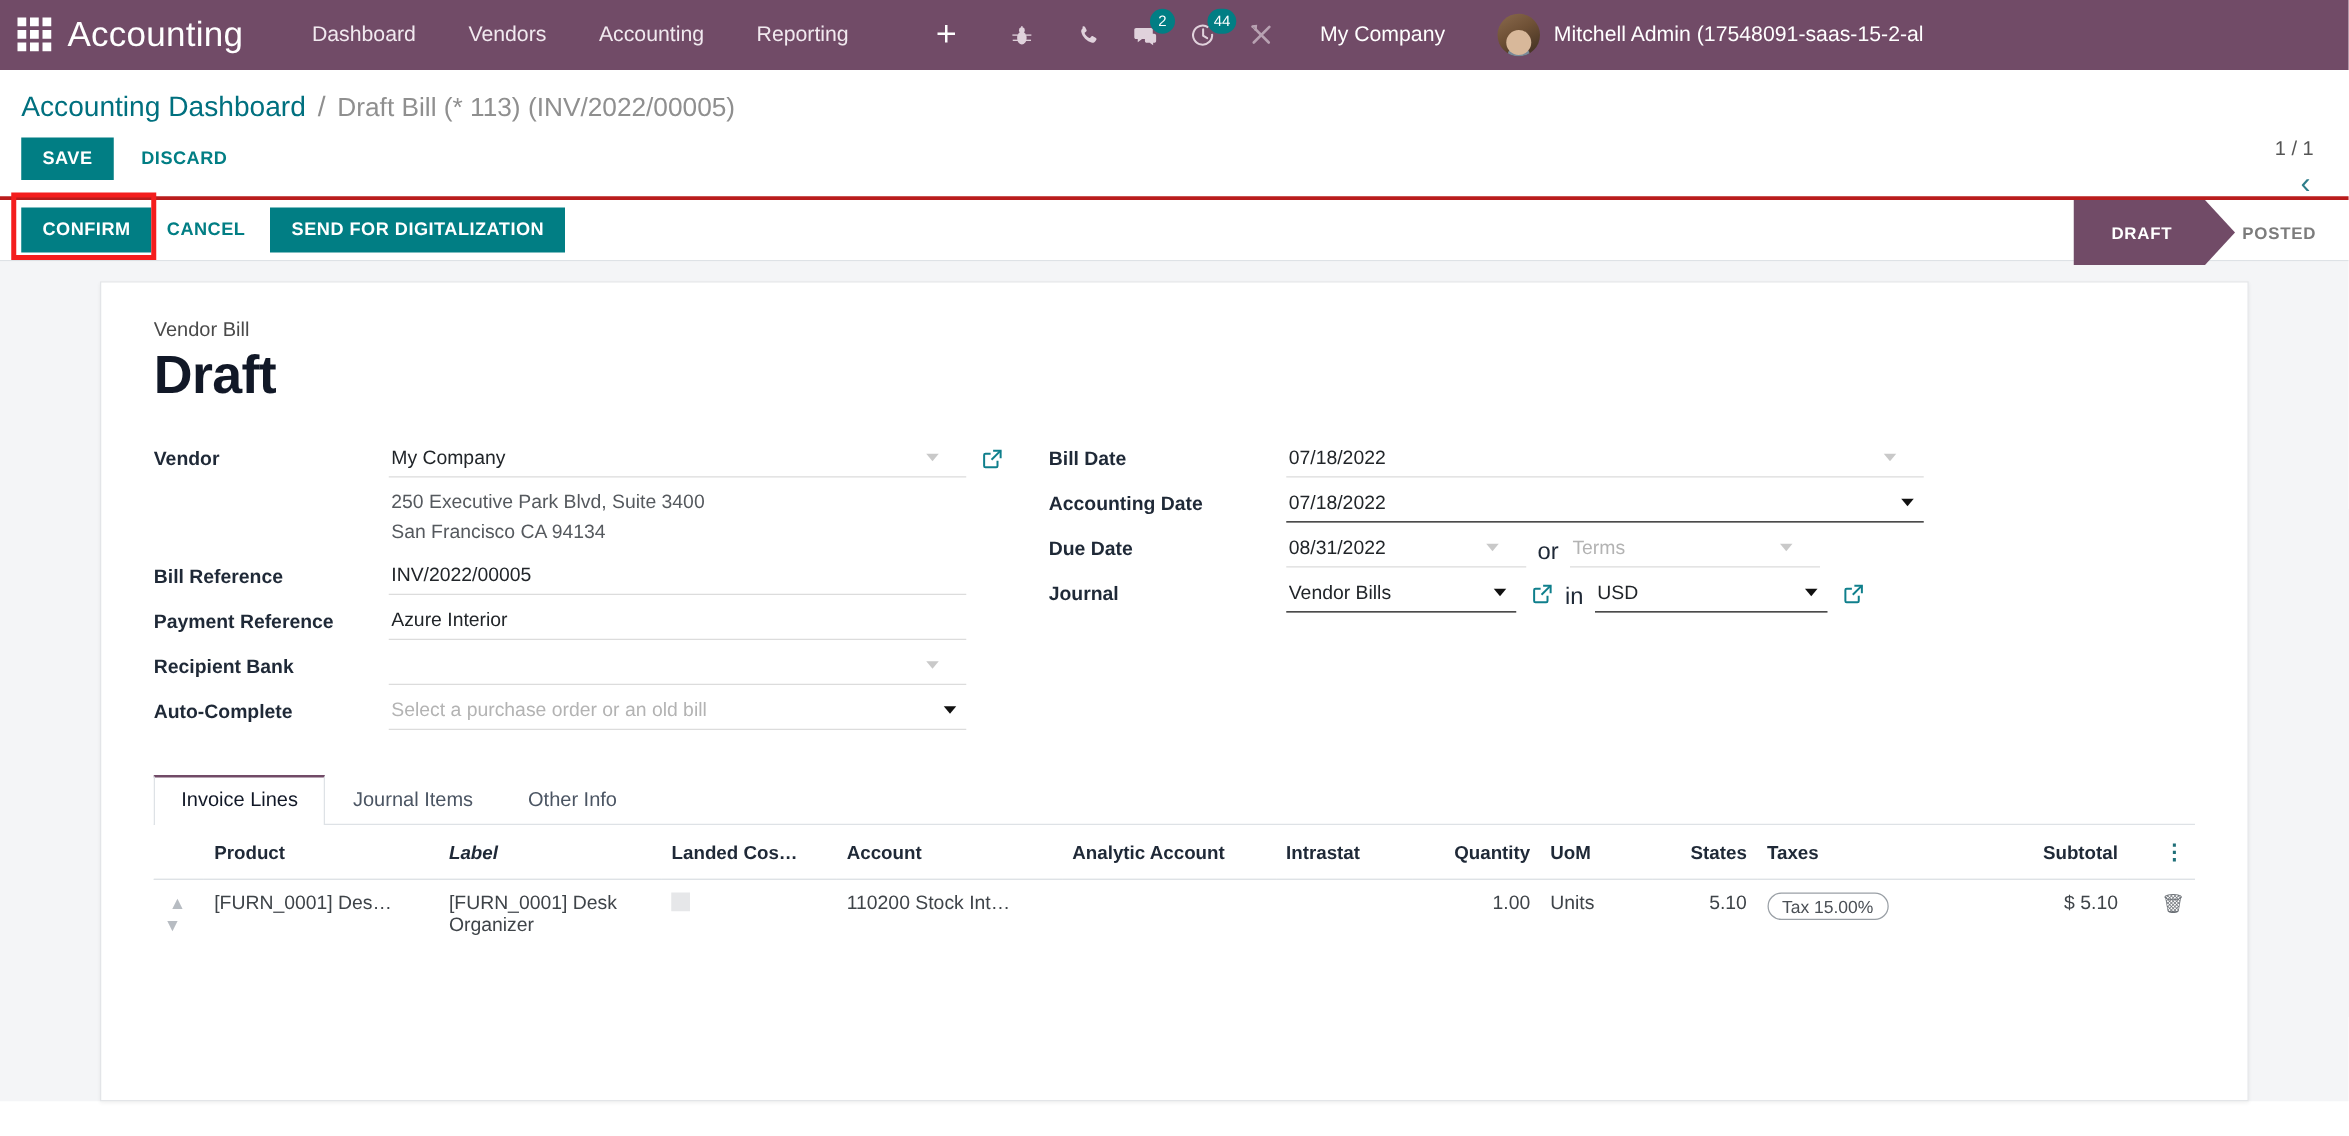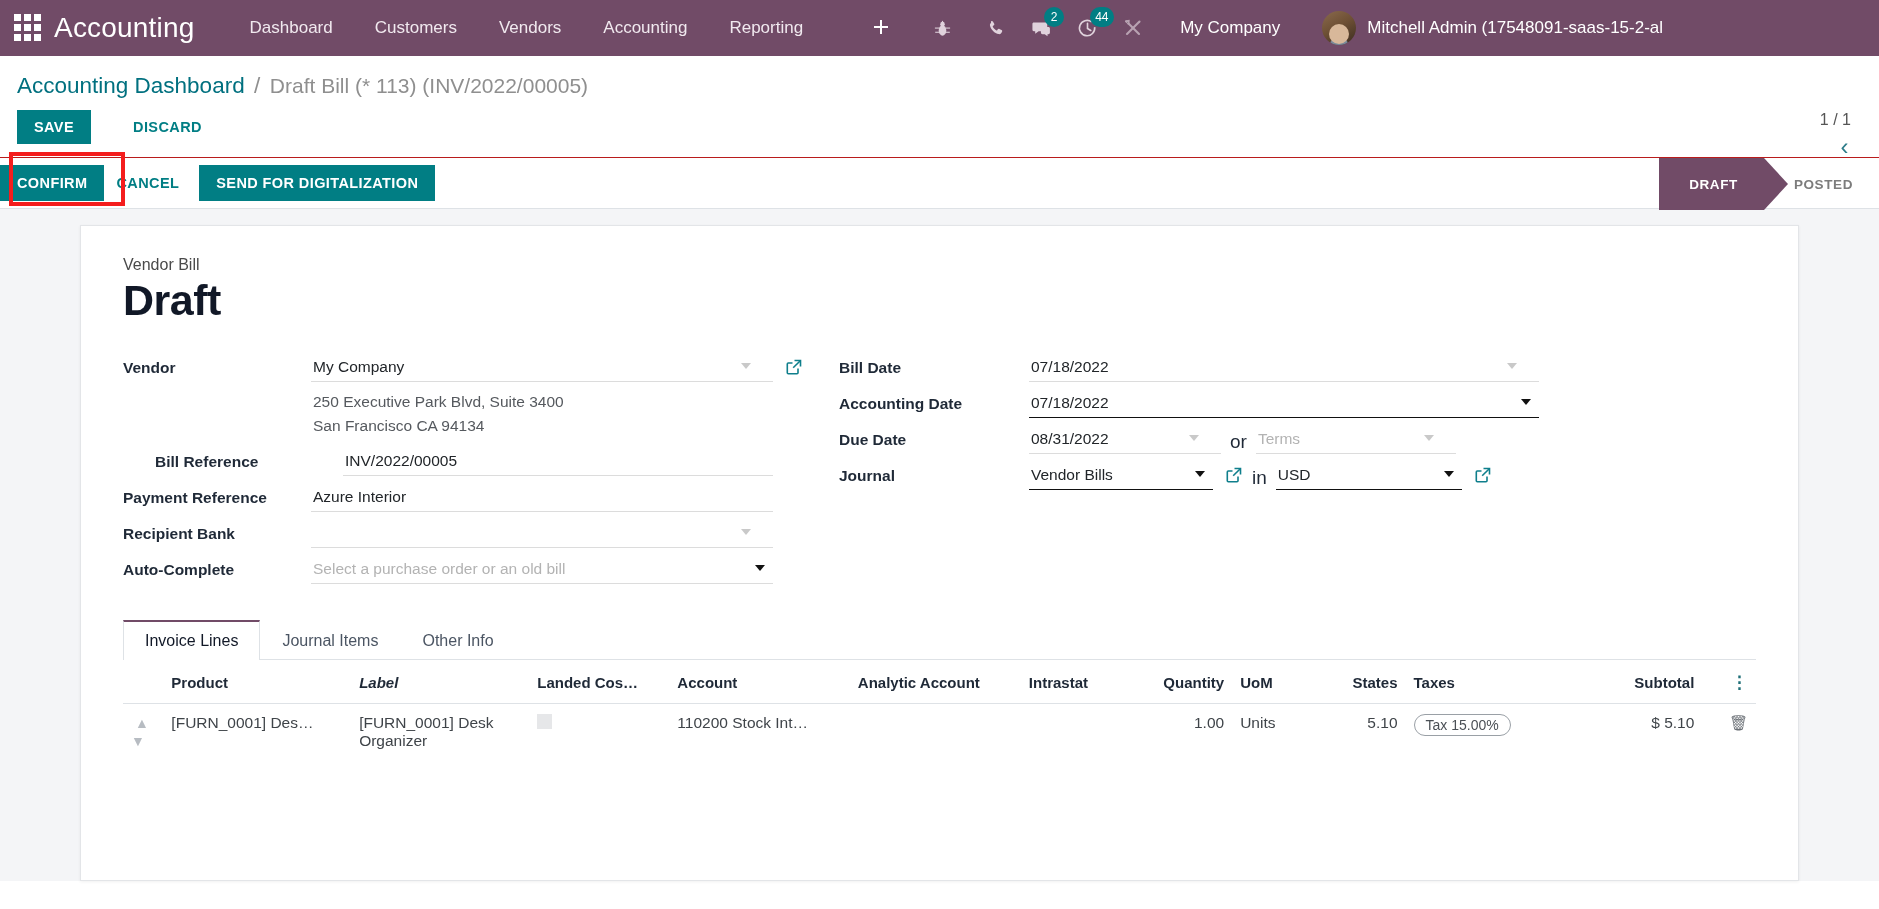--- a/index.html
+++ b/index.html
@@ -94,21 +94,20 @@
   
   .crumbbar { padding: 17px 0 0 17px; background: #fff; }
   .crumb { font-size: 22.5px; color: #00707f; cursor: pointer; }
   .crumb-sep { font-size: 22.5px; color: #8f8f8f; margin: 0 5px; }
   .crumb-cur { font-size: 21px; color: #8f8f8f; }
 
   .ctrl-row {
     display: flex; align-items: center;
     padding: 11px 0 13px 17px;
     position: relative;
-    gap: 20px;
   }
   .btn-save {
     background: #017e84; color: #fff;
     font-size: 14.5px; font-weight: 600; letter-spacing: .4px;
     padding: 9px 17px; border: none; cursor: pointer;
   }
   .btn-discard {
     background: transparent; color: #017e84; border: none;
     font-size: 14.5px; font-weight: 600; letter-spacing: .4px;
     padding: 9px 14px; margin-left: 8px; cursor: pointer;
@@ -120,23 +119,24 @@
   }
   .pager .cnt { margin-right: 18px; }
   .pg-arrow {
     color: #2e7d8a; font-size: 24px; line-height: 1;
     padding: 2px 9px; cursor: pointer; font-weight: 300;
   }
 
   
   .actionbar {
     display: flex; align-items: center;
-    border-top: 1px solid #b91c1c;
+    border-top: 3px solid #b91c1c;
     border-bottom: 1px solid #dee2e6;
     height: 52px;
+    padding-left: 17px;
     position: relative;
     background: #fff;
   }
   .btn-primary {
     background: #017e84; color: #fff; border: none;
     font-size: 14.5px; font-weight: 600; letter-spacing: .4px;
     padding: 10px 17px; cursor: pointer;
   }
   .btn-link {
     background: none; border: none; color: #017e84;
@@ -270,21 +270,20 @@
       <i></i>
       <i></i>
       <i></i>
       <i></i>
       <i></i>
       <i></i>
   </div>
   <div class="brand">Accounting</div>
 
   <div class="nav-item">Dashboard</div>
-  <div class="nav-item">Customers</div>
   <div class="nav-item">Vendors</div>
   <div class="nav-item">Accounting</div>
   <div class="nav-item">Reporting</div>
 
   <div class="sys-icons">
     <div class="sys-ic" style="width:62px;">
       <svg width="20" height="20" viewBox="0 0 20 20">
           <path d="M9 2h2v6h6v2h-6v6H9v-6H3V8h6z" fill="#ffffff"></path>
         </svg>
     </div>
@@ -389,21 +388,21 @@
       </div>
 
       <div class="frow" style="margin-bottom:0;min-height:0;">
         <div class="flab"></div>
         <div class="fval" style="margin-right:30px;">
           <div class="addr-line">250 Executive Park Blvd, Suite 3400</div>
           <div class="addr-line">San Francisco CA 94134</div>
         </div>
       </div>
 
-      <div class="frow" style="margin-top:10px;margin-left:32px;">
+      <div class="frow" style="margin-top:10px;">
         <div class="flab">Bill Reference</div>
         <div class="fval" style="margin-right:30px;">
           <input class="fin" value="INV/2022/00005" style="">
         </div>
       </div>
 
       <div class="frow">
         <div class="flab">Payment Reference</div>
         <div class="fval" style="margin-right:30px;">
           <input class="fin" value="Azure Interior" style="">

